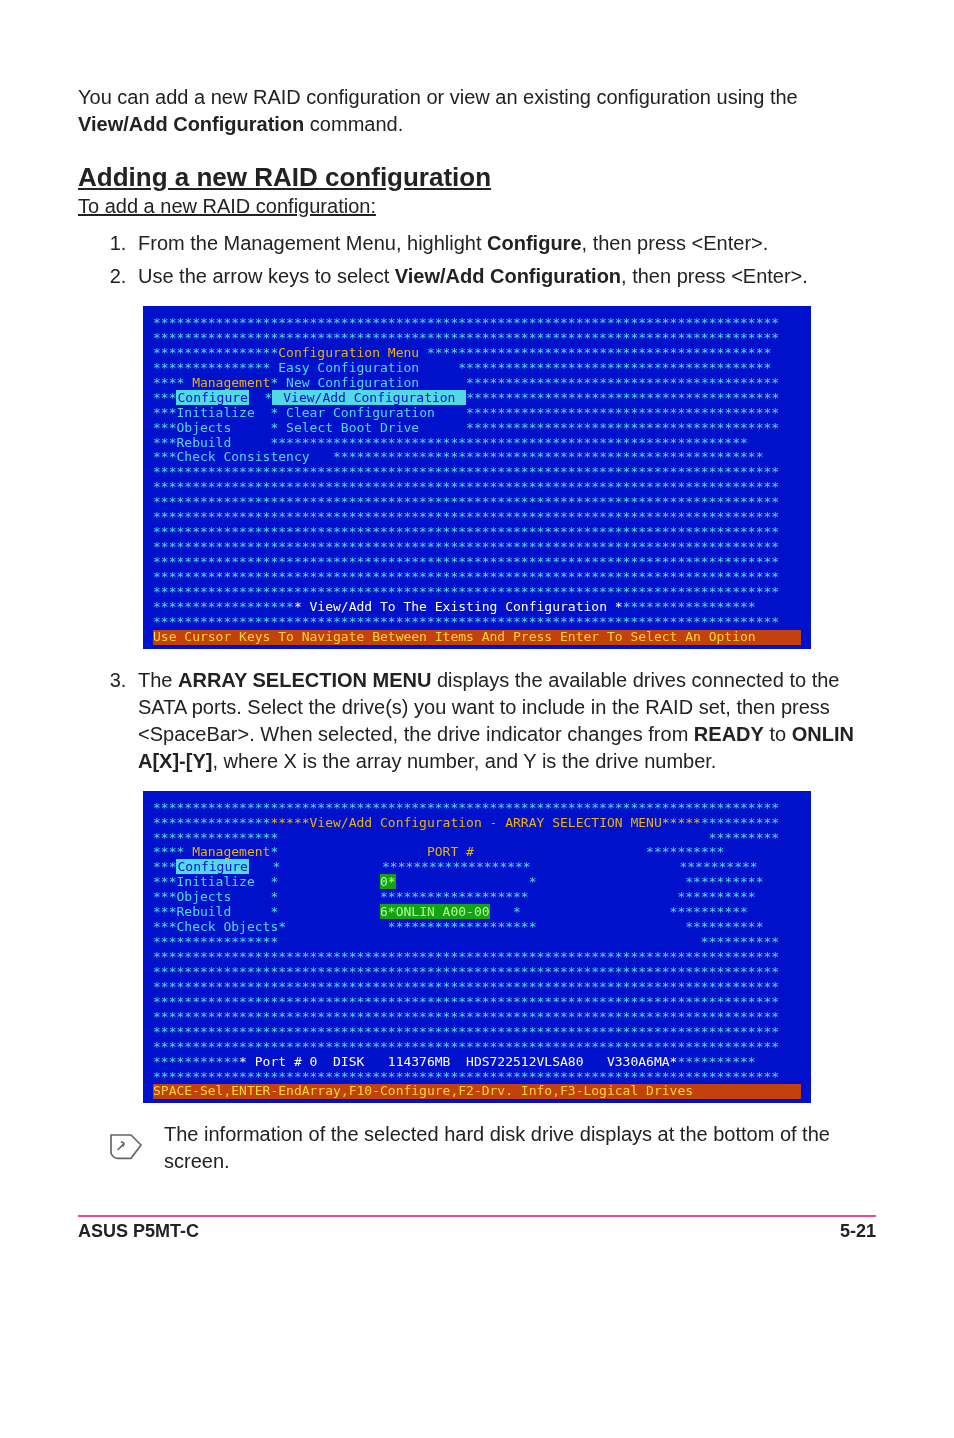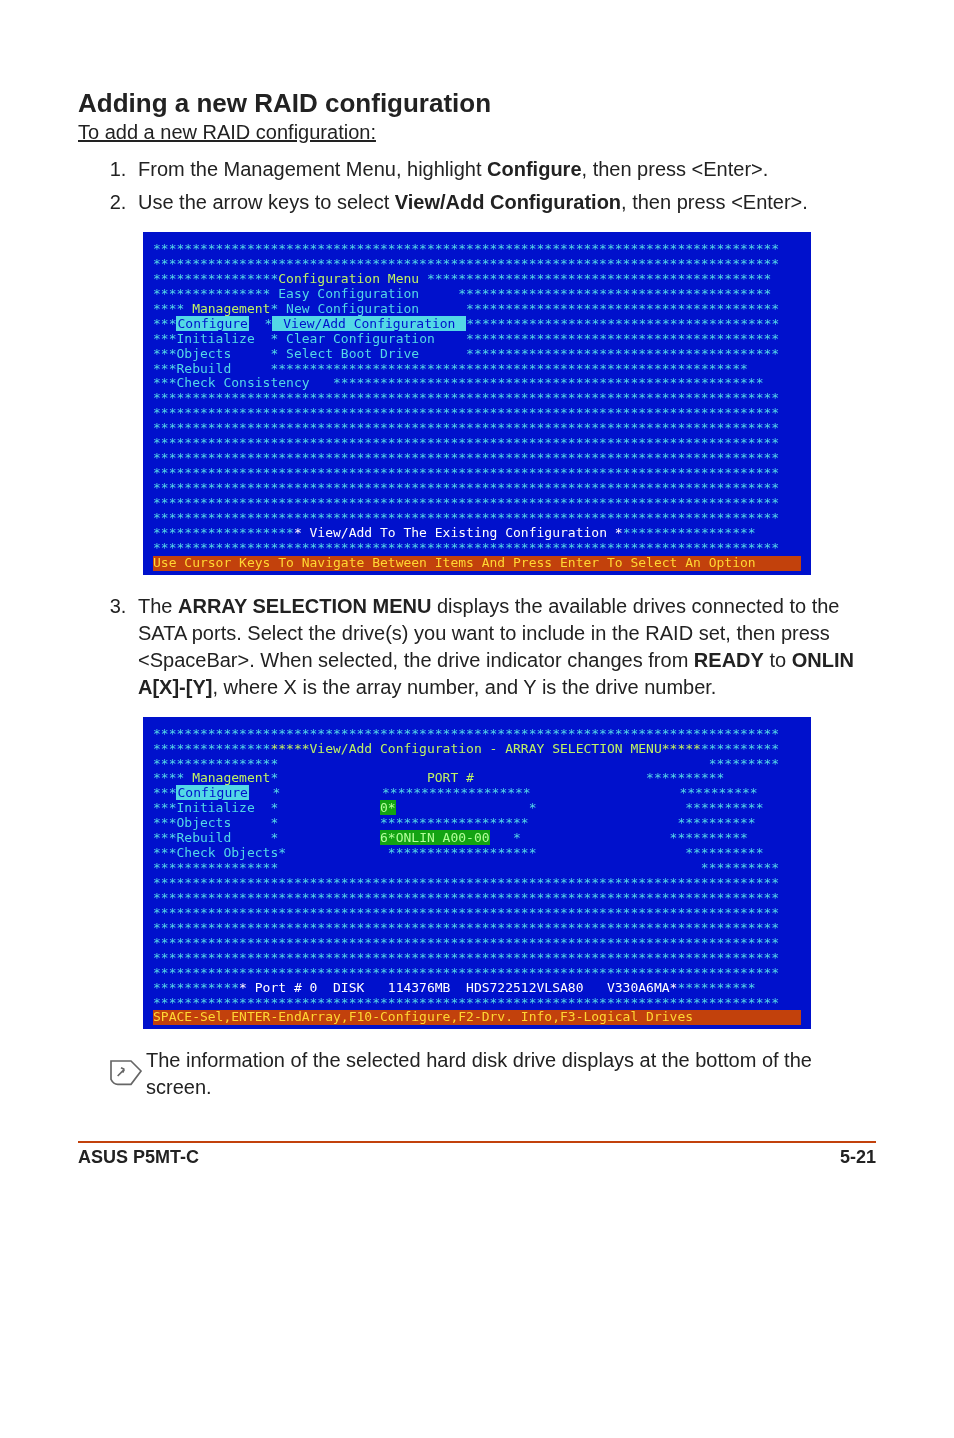--- a/index.html
+++ b/index.html
@@ -23,20 +23,21 @@
   }
   p.intro {
     font-size: 20px;
     margin: 4px 0 24px 0;
     line-height: 1.35;
   }
   h2.sub-title {
     font-size: 26px;
     font-weight: 700;
     margin: 8px 0 2px 0;
+    text-decoration: underline;
   }
   p.sub-intro {
     font-size: 20px;
     margin: 0 0 12px 0;
     text-decoration: underline;
   }
   ol.steps {
     list-style: decimal;
     padding-left: 54px;
     margin: 0 0 16px 0;
@@ -60,67 +61,70 @@
     letter-spacing: 0;
     box-sizing: border-box;
   }
   .terminal.w1 { width: 668px; }
   .terminal.w2 { width: 668px; }
   .terminal pre {
     margin: 0;
     white-space: pre;
   }
   .t-white { color: #ffffff; }
-  .t-yellow { color: #bef264; }
+  .t-yellow { color: #eab308; }
   .t-hl-bg {
     background: #53d8e6;
     color: #0011cc;
     padding: 0 1px;
   }
   .t-green {
     background: #13a313;
     color: #b3ff9a;
   }
   .t-footer {
     color: #ffd733;
     background: #c2410c;
     display: inline-block;
     width: 100%;
   }
   .note-row {
     display: flex;
     align-items: flex-start;
-    gap: 0;
+    gap: 18px;
     margin: 14px 0 30px 28px;
   }
   .note-icon {
     flex: 0 0 40px;
     height: 40px;
     margin-top: 4px;
   }
   .note-text {
     font-size: 20px;
     line-height: 1.35;
   }
   .page-footer {
     display: flex;
     justify-content: space-between;
-    border-top: 2px solid #c2410c;
+    border-top: 2px solid #ec4899;
     padding-top: 4px;
     font-size: 18px;
     font-weight: 700;
     margin-top: 40px;
   }
 </style>
 </head>
 <body>
 
 <div class="page">
 
 
+  <p class="intro">
+    <span>You can add a new RAID configuration or view an existing configuration using the </span><span class="bold">View/Add Configuration</span><span> command.</span>
+  </p>
 
   <h2 class="sub-title">Adding a new RAID configuration</h2>
   <p class="sub-intro">To add a new RAID configuration:</p>
 
   <ol class="steps">
     <li>
       <span>From the Management Menu, highlight </span><span class="bold">Configure</span><span>, then press &lt;Enter&gt;.</span>
     </li>
     <li>
       <span>Use the arrow keys to select </span><span class="bold">View/Add Configuration</span><span>, then press &lt;Enter&gt;.</span>

